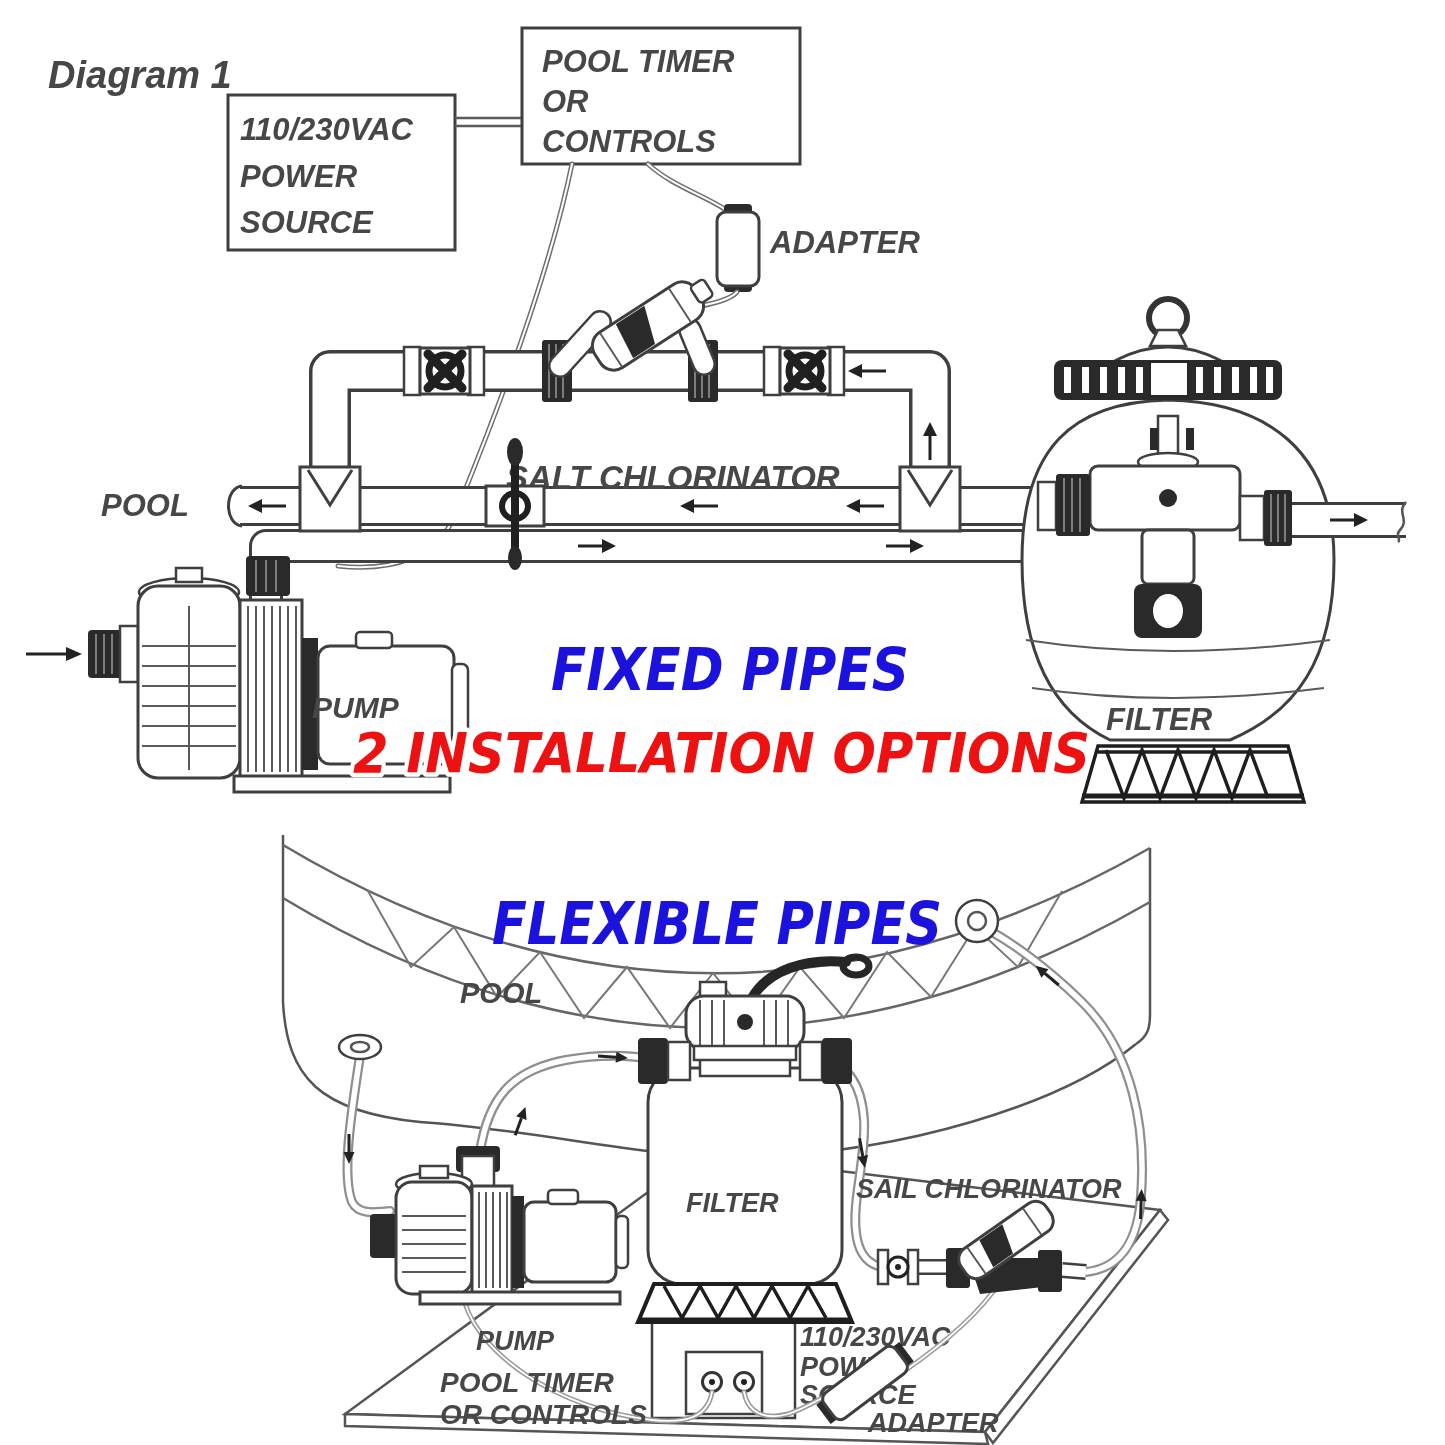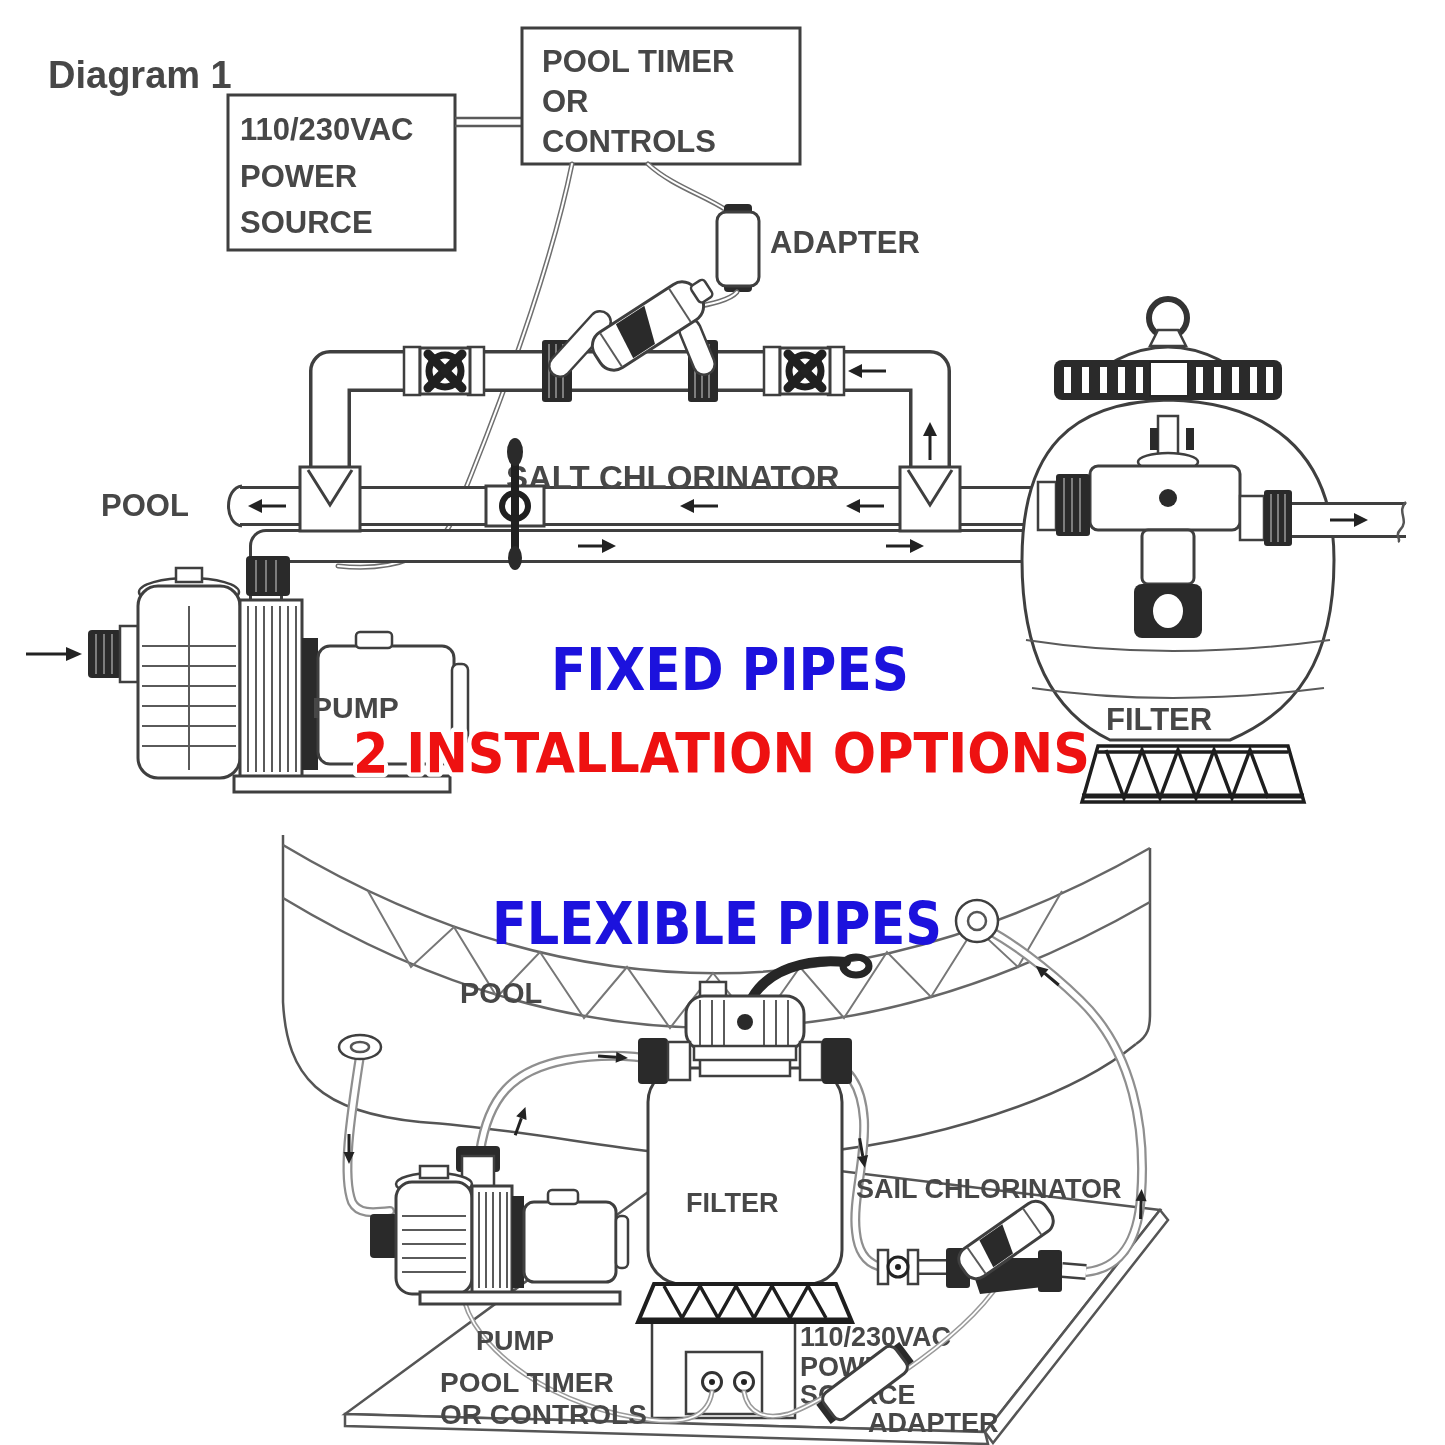--- a/index.html
+++ b/index.html
@@ -1,16 +1,16 @@
 <!DOCTYPE html>
 <html><head>
 <meta charset="utf-8">
 <style>
   html,body{margin:0;padding:0;background:#fff;}
-  #stage{width:1440px;height:1445px;position:relative;background:#e5e5e5;}
+  #stage{width:1440px;height:1445px;position:relative;background:#e5e5e5;font-style:italic;}
   svg{display:block;}
   .lbl{font-family:"Liberation Sans","DejaVu Sans",sans-serif;font-weight:bold;fill:#474747;}
   .ovl{font-family:"DejaVu Sans","Liberation Sans",sans-serif;font-weight:bold;}
   .ln{stroke:#3f3f3f;fill:none;stroke-width:3;}
   .ln2{stroke:#555;fill:none;stroke-width:2.5;}
   .wfill{fill:#ffffff;stroke:#3f3f3f;stroke-width:3;}
   .wfill2{fill:#ffffff;stroke:#3f3f3f;stroke-width:2.5;}
   .darkp{fill:#2a2a2a;stroke:none;}
   .rib{stroke:#9a9a9a;stroke-width:1.5;fill:none;}
   .seam{stroke:#5a5a5a;stroke-width:2;fill:none;}

